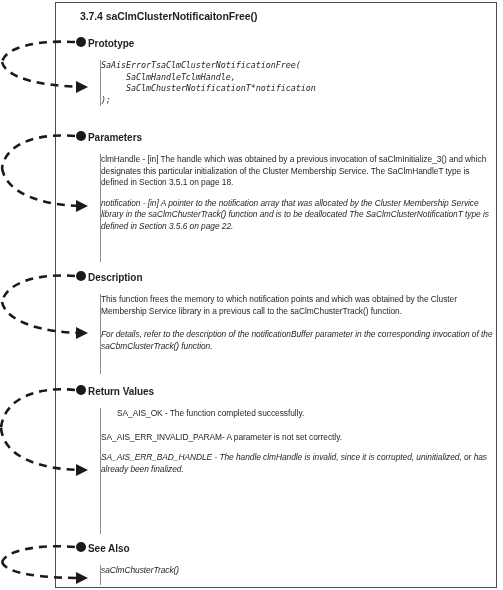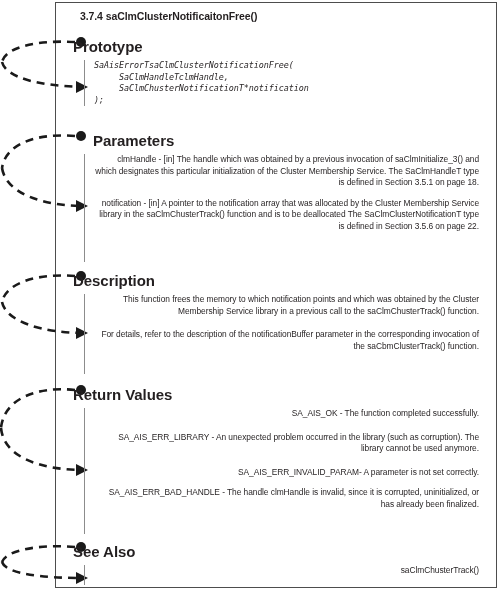--- a/index.html
+++ b/index.html
@@ -54,44 +54,43 @@
     position: absolute;
     left: 25px;
     top: 8px;
     font-size: 10.5px;
     font-weight: bold;
     letter-spacing: -0.1px;
   }
 
   .section-heading {
     position: absolute;
-    left: 18px;
-    font-size: 15px;
+    left: 33px;
+    font-size: 10px;
     font-weight: bold;
     letter-spacing: -0.05px;
     white-space: nowrap;
   }
 
   .body-block {
     position: absolute;
-    left: 29px;
+    left: 45px;
     width: 395px;
     border-left: 1px solid #8c8c8c;
-    padding-left: 9px;
     box-sizing: border-box;
   }
 
   .para {
     font-size: 8.4px;
     line-height: 11.6px;
     margin: 0 0 9px 0;
-    text-align: right;
+    text-align: left;
     letter-spacing: -0.05px;
   }
-  .para:last-child { margin-bottom: 0; }
+  .para:last-child { margin-bottom: 0; font-style: italic; }
 
   .code {
     font-size: 8.4px;
     line-height: 11.6px;
     font-style: italic;
     margin: 0;
     white-space: pre;
     letter-spacing: -0.05px;
   }
 </style>
@@ -141,36 +140,35 @@
   <div class="doc-title">3.7.4 saClmClusterNotificaitonFree()</div>
 
   <div class="section-heading" style="top:36px;">Prototype</div>
   <div class="body-block" style="top:58px;">
     <pre class="code">SaAisErrorTsaClmClusterNotificationFree(
      SaClmHandleTclmHandle,
      SaClmChusterNotificationT*notification
 );</pre>
   </div>
 
-  <div class="section-heading" style="top:130px;margin-left:20px;">Parameters</div>
+  <div class="section-heading" style="top:130px;">Parameters</div>
   <div class="body-block" style="top:152px; height:108px;">
     <p class="para"><span class="it">clmHandle</span><span> - [</span><span class="it">in</span><span>] The handle which was obtained by a previous invocation of </span><span class="it">saClmInitialize_3()</span><span> and which designates this particular initialization of the Cluster Membership Service. </span><span class="it">The SaClmHandleT</span><span> type is defined in Section 3.5.1 on page 18.</span></p>
     <p class="para"><span class="it">notification</span><span> - [</span><span class="it">in</span><span>] A pointer to the notification array that was allocated by the Cluster Membership Service library in the </span><span class="it">saClmChusterTrack()</span><span> function and is to be deallocated The </span><span class="it">SaClmClusterNotificationT</span><span> type is defined in Section 3.5.6 on page 22.</span></p>
   </div>
 
   <div class="section-heading" style="top:270px;">Description</div>
   <div class="body-block" style="top:292px; height:80px;">
     <p class="para"><span>This function frees the memory to which </span><span class="it">notification</span><span> points and which was obtained by the Cluster Membership Service library in a previous call to the </span><span class="it">saClmChusterTrack()</span><span> function.</span></p>
     <p class="para" style="margin-top:12px;"><span>For details, refer to the description of the </span><span class="it">notificationBuffer</span><span> parameter in the corresponding invocation of the </span><span class="it">saCbmClusterTrack()</span><span> function.</span></p>
   </div>
 
   <div class="section-heading" style="top:384px;">Return Values</div>
   <div class="body-block" style="top:406px; height:126px;">
     <p class="para" style="margin-bottom:12px;margin-left:16px;"><span>SA_AIS_OK - The function completed successfully.</span></p>
-    <p class="para" style="margin-bottom:12px;"><span>SA_AIS_ERR_LIBRARY - An unexpected problem occurred in the library (such as corruption). The library cannot be used anymore.</span></p>
     <p class="para"><span>SA_AIS_ERR_INVALID_PARAM- A parameter is not set correctly.</span></p>
     <p class="para" style="margin-bottom:12px;"><span>SA_AIS_ERR_BAD_HANDLE - The handle </span><span class="it">clmHandle</span><span> is invalid, since it is corrupted, uninitialized, or has already been finalized.</span></p>
   </div>
 
   <div class="section-heading" style="top:541px;">See Also</div>
   <div class="body-block" style="top:563px; height:20px;">
     <p class="para"><span class="it">saClmChusterTrack()</span></p>
   </div>
 
 </div>

